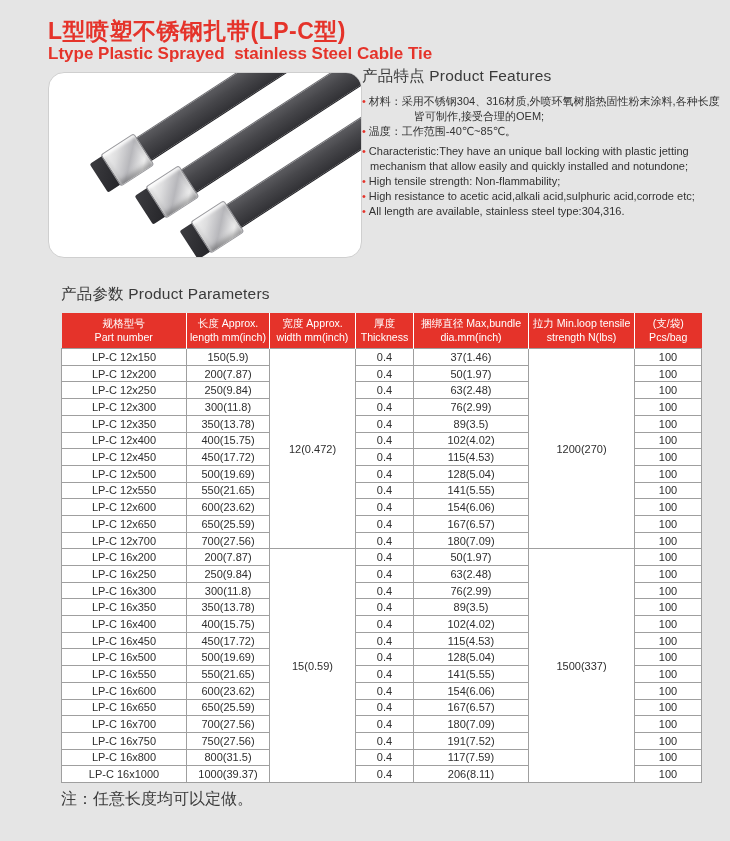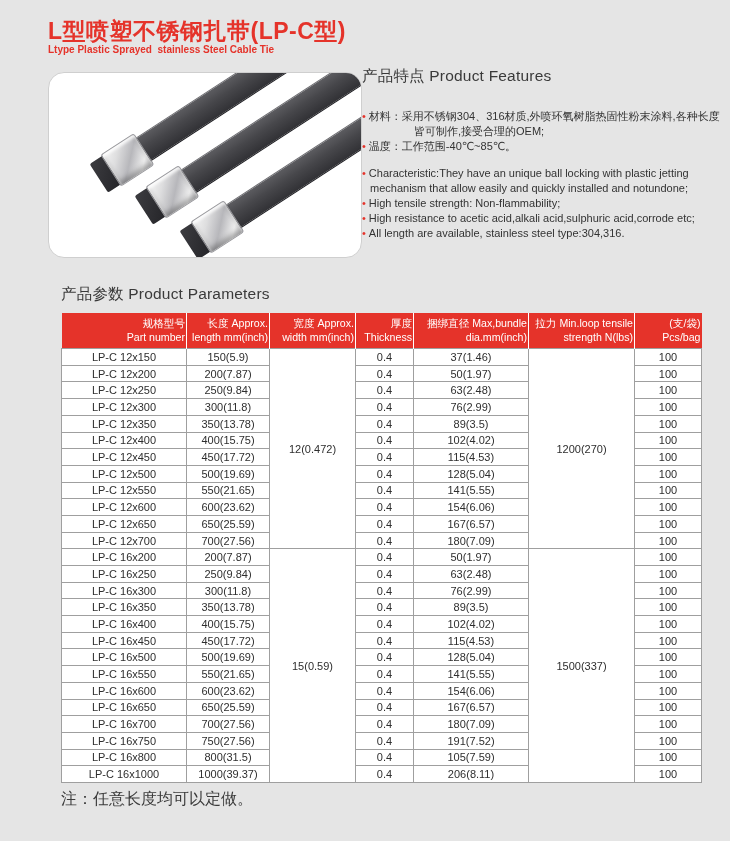--- a/index.html
+++ b/index.html
@@ -7,50 +7,50 @@
     --border:#9f9f9f;
     --text:#2e2e2e;
   }
   *{margin:0;padding:0;box-sizing:border-box;}
   html,body{background:#fff;}
   body{font-family:"Liberation Sans","DejaVu Sans",sans-serif;color:var(--text);}
   .page{position:relative;width:730px;height:841px;background:#e5e5e5;overflow:hidden;}
 
   
   .doc-title{position:absolute;left:48px;top:16px;font-size:23px;font-weight:bold;color:var(--accent);letter-spacing:0.5px;}
-  .doc-subtitle{position:absolute;left:48px;top:44px;font-size:10px;font-weight:bold;color:var(--accent);white-space:pre-wrap;}
+  .doc-subtitle{position:absolute;left:48px;top:44px;font-size:17px;font-weight:bold;color:var(--accent);white-space:pre-wrap;}
 
   
   .photo-box{position:absolute;left:48px;top:72px;width:314px;height:186px;border:1px solid #cfcfcf;border-radius:16px;overflow:hidden;background:#fff;}
   .strap{position:absolute;display:flex;align-items:center;transform:rotate(-33deg);transform-origin:30px 50%;}
   .strap .tail{width:20px;height:34px;background:linear-gradient(135deg,#3c3c40,#232327);margin-right:-6px;border-radius:2px;}
   .strap .buckle{width:40px;height:38px;z-index:2;border:1px solid #97979b;border-radius:3px;
     background:linear-gradient(135deg,#f6f6f6 0%,#dededf 28%,#b7b7bb 55%,#eeeeee 82%,#cfcfd2 100%);
     box-shadow:inset 0 3px 3px rgba(255,255,255,.85), inset 0 -4px 5px rgba(0,0,0,.28);}
   .strap .band{width:340px;height:28px;margin-left:-5px;
     background:linear-gradient(180deg,#5c5c60 0%,#47474b 42%,#313135 100%);
     border-top:1px solid #6c6c70;border-bottom:1px solid #1f1f23;}
   .strap1{left:45px;top:70px;}
   .strap2{left:90px;top:102px;}
   .strap3{left:135px;top:137px;}
 
   
   .features{position:absolute;left:362px;top:66px;width:358px;}
   .features h2, .params h2{font-size:15.5px;font-weight:normal;color:#3a3a3a;letter-spacing:0.2px;}
-  .feat-list{margin-top:22px;}
+  .feat-list{margin-top:7px;}
   .feat{font-size:11px;line-height:1.36;color:#333;}
   .feat.zh{padding-left:52px;text-indent:-52px;}
   .feat.en{padding-left:8px;text-indent:-8px;}
   .feat .bullet{color:var(--accent);margin-right:3px;font-size:11px;}
-  .feat-list.en{margin-top:12px;}
+  .feat-list.en{margin-top:5px;}
 
   
   .params{position:absolute;left:48px;top:284px;width:640px;padding-left:13px;}
   table{border-collapse:collapse;width:640px;table-layout:fixed;margin-top:8px;}
-  thead th{background:var(--accent);color:#fff;font-weight:normal;font-size:10.6px;line-height:1.28;padding:4px 1px;text-align:right;}
+  thead th{background:var(--accent);color:#fff;font-weight:normal;font-size:10.6px;line-height:1.28;padding:4px 1px;text-align:center;}
   thead th + th{border-left:1.5px solid #fff;}
   tbody td{border:1px solid var(--border);text-align:center;font-size:11px;color:#2e2e2e;height:16.7px;padding:0 2px;background:#fff;}
   .note{margin-top:6px;font-size:16px;color:#3a3a3a;}
 </style>
 </head>
 <body>
 
 <div class="page">
 
   <h1 class="doc-title">L型喷塑不锈钢扎带(LP-C型)</h1>
@@ -302,21 +302,21 @@
             <td>LP-C 16x750</td>
             <td>750(27.56)</td>
             <td>0.4</td>
             <td>191(7.52)</td>
             <td>100</td>
           </tr>
           <tr>
             <td>LP-C 16x800</td>
             <td>800(31.5)</td>
             <td>0.4</td>
-            <td>105(7.59)</td>
+            <td>117(7.59)</td>
             <td>100</td>
           </tr>
           <tr>
             <td>LP-C 16x1000</td>
             <td>1000(39.37)</td>
             <td>0.4</td>
             <td>206(8.11)</td>
             <td>100</td>
           </tr>
         </tbody>

